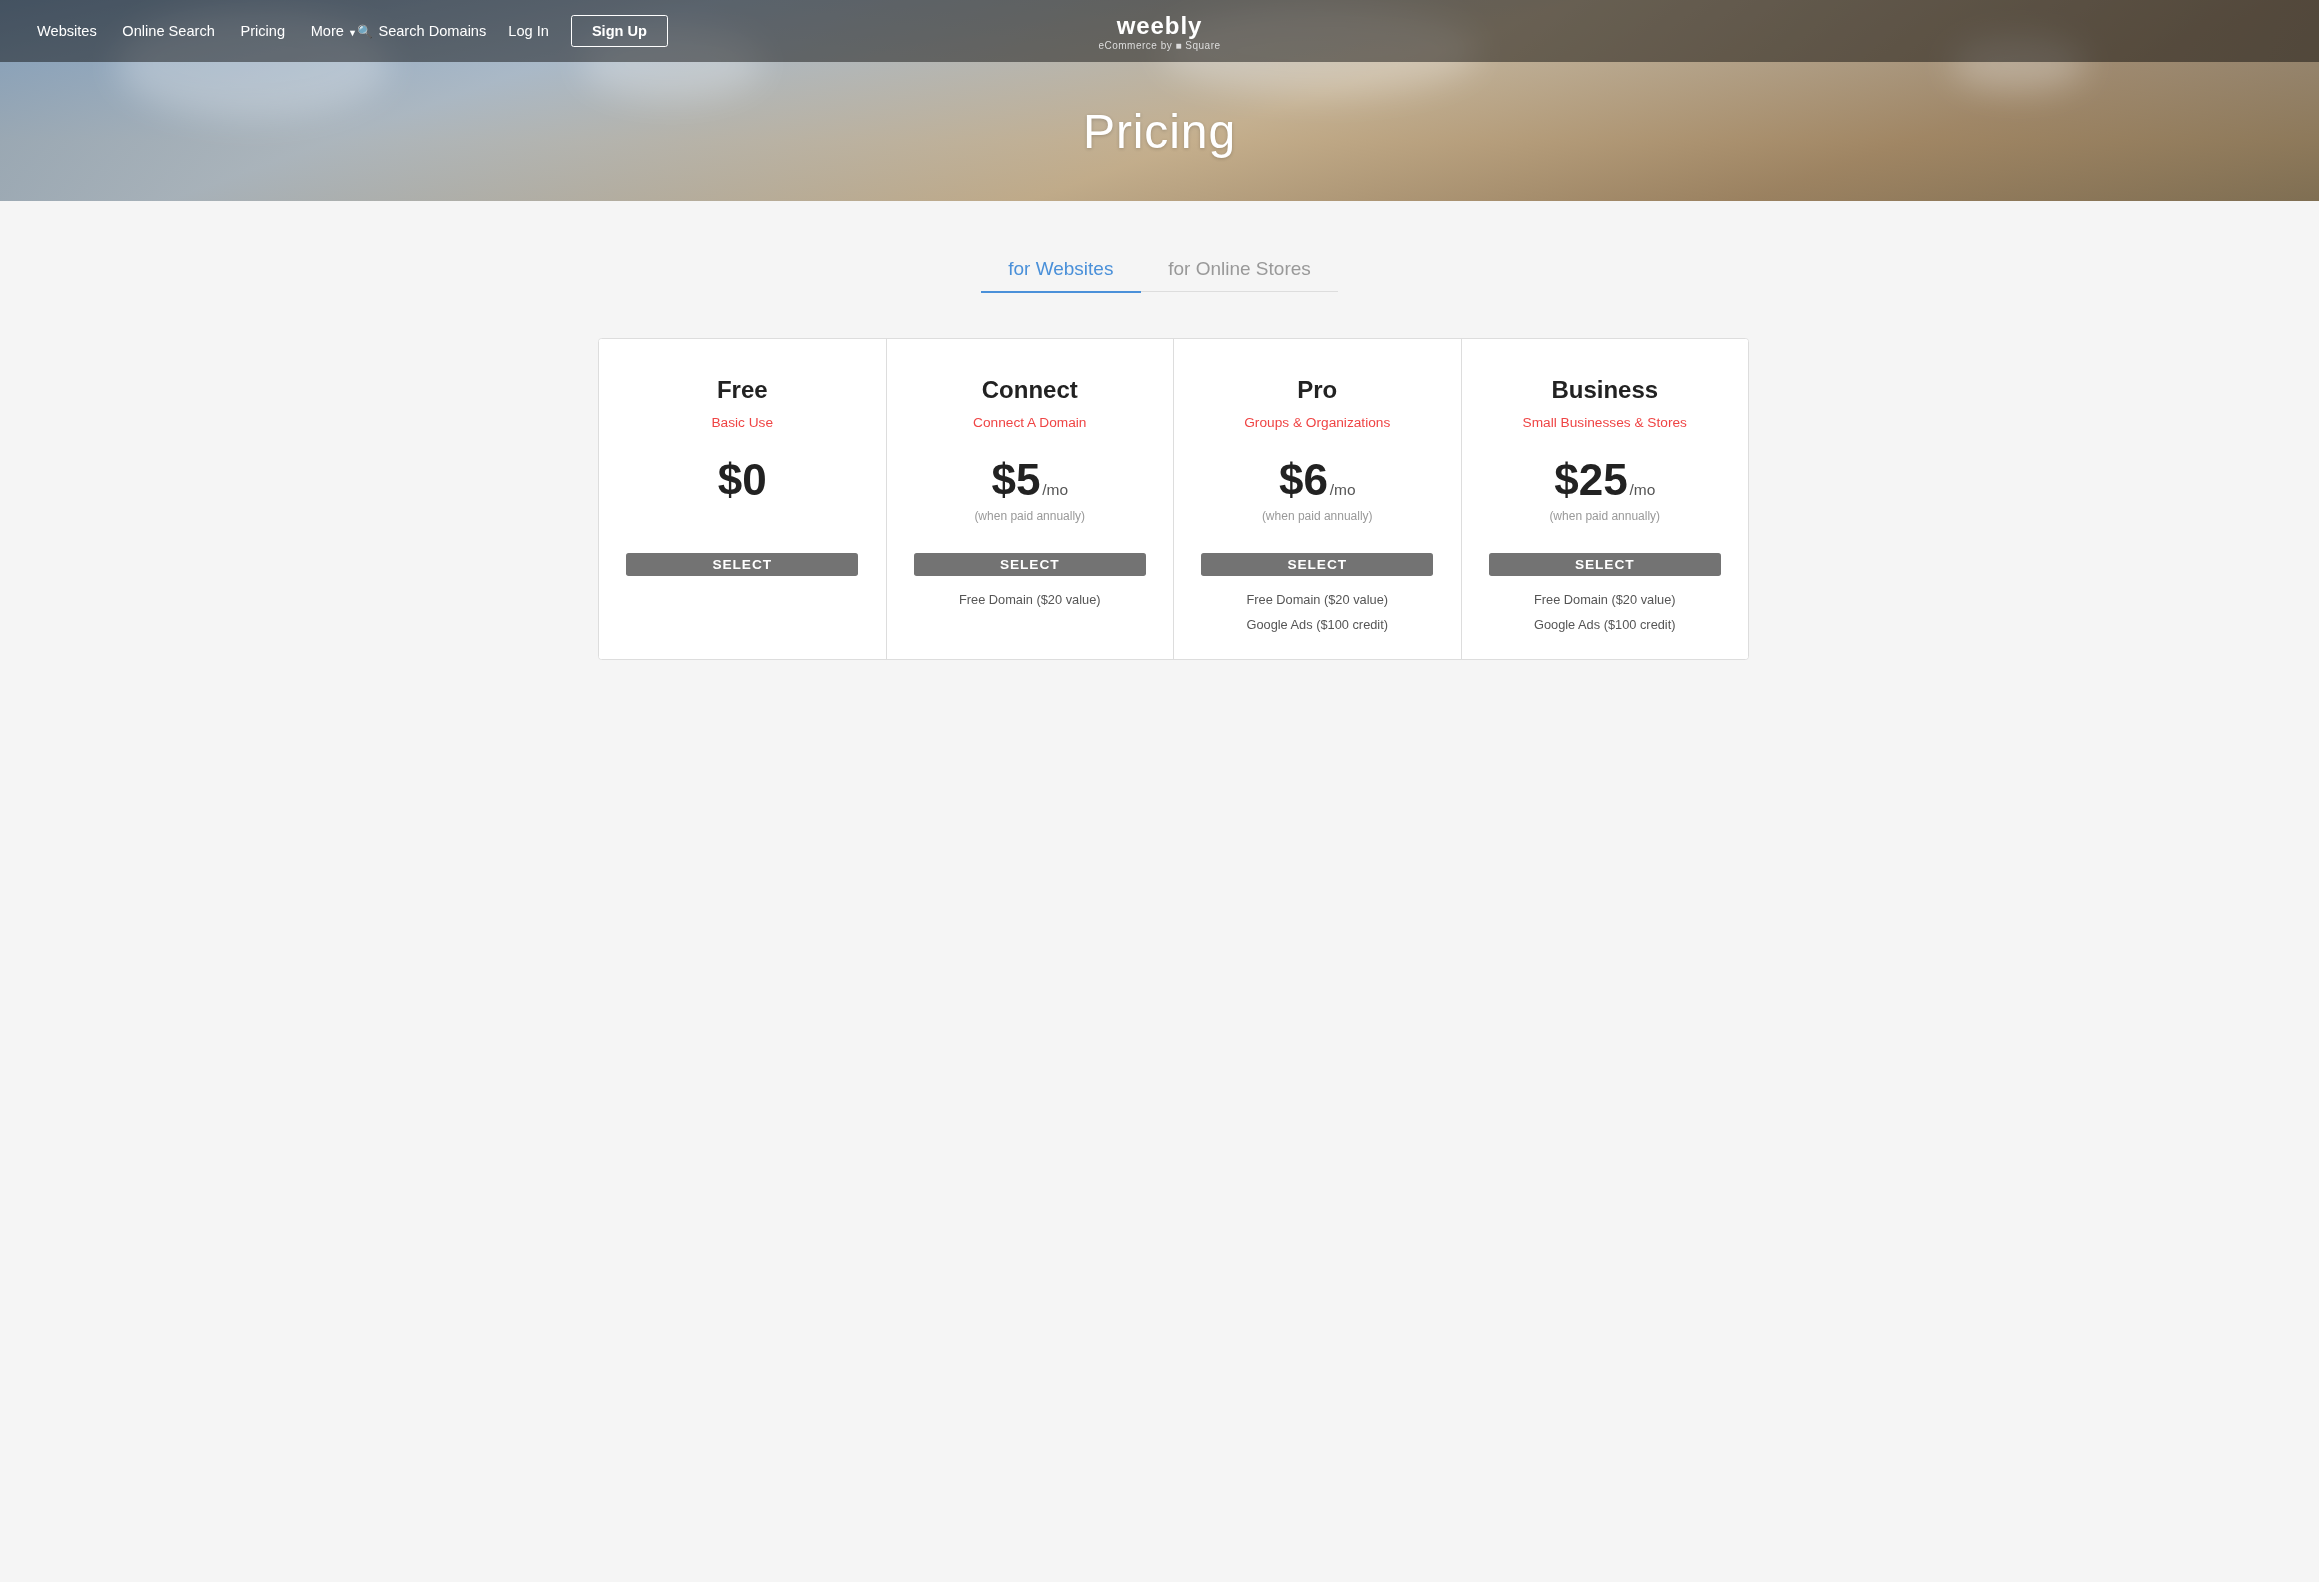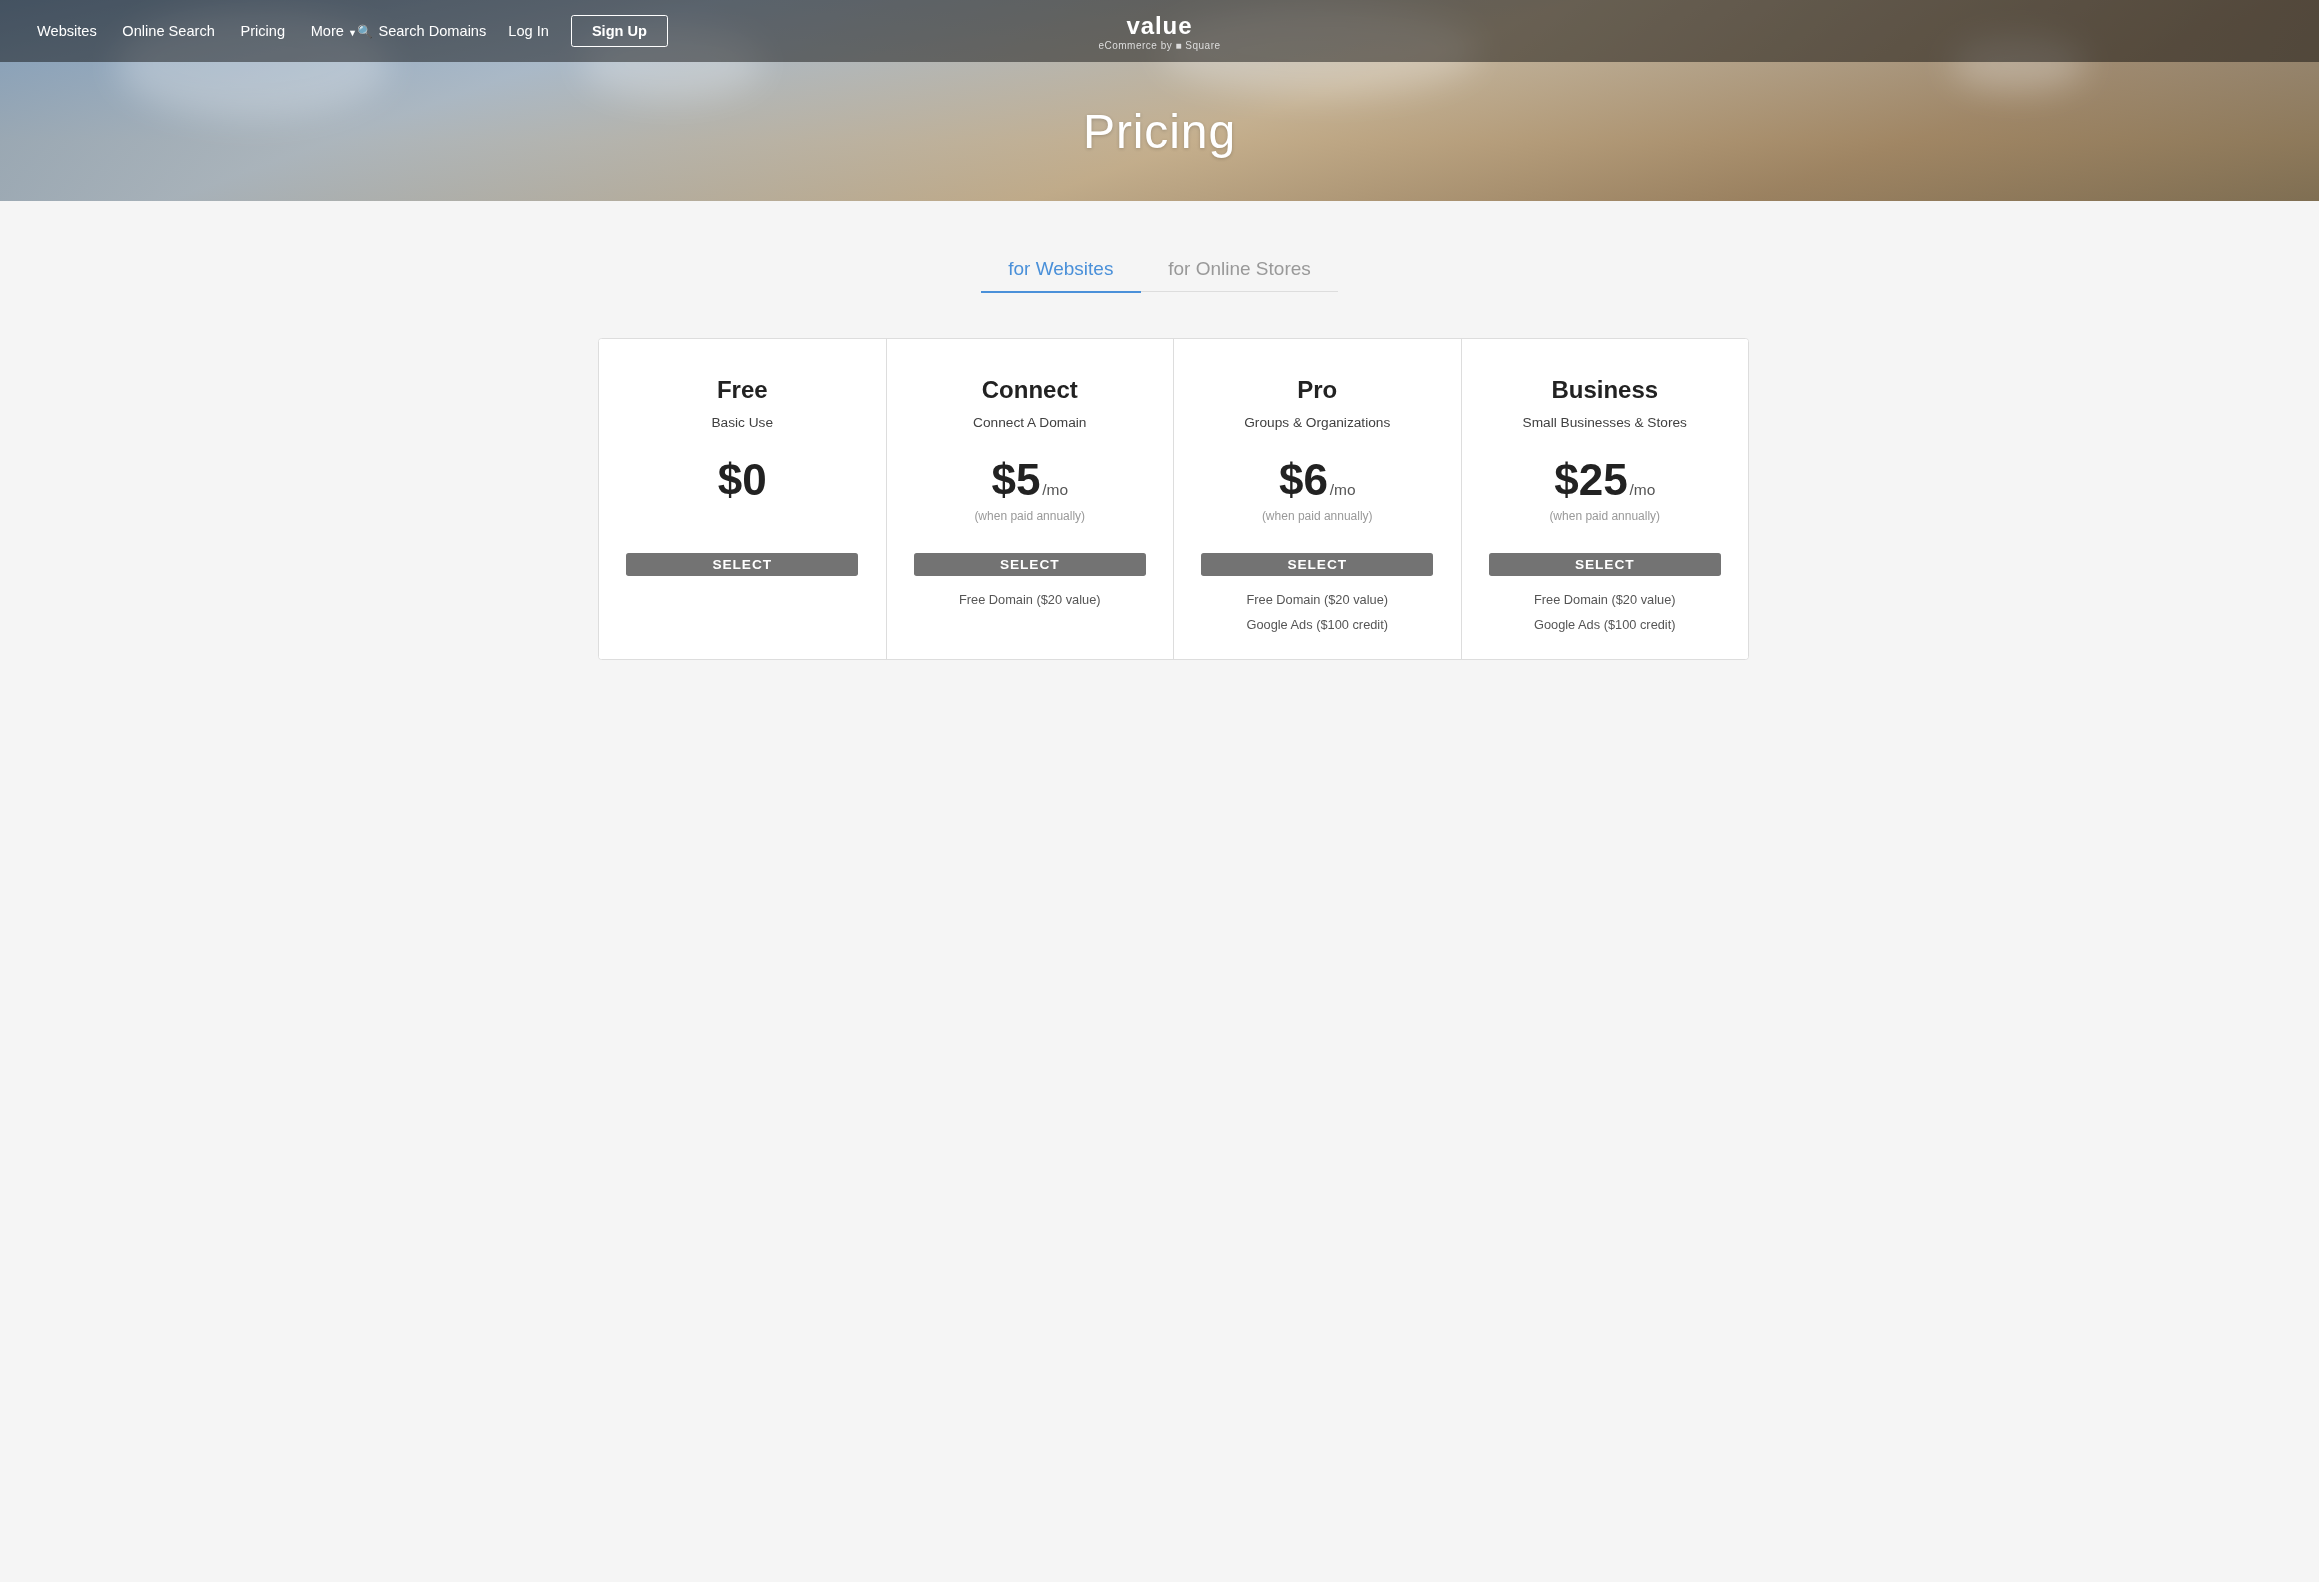--- a/index.html
+++ b/index.html
@@ -162,21 +162,21 @@
     }
     .card:last-child { border-right: none; }
     .card-name {
       font-size: 24px;
       font-weight: 600;
       color: #222;
       margin-bottom: 11px;
     }
     .card-tagline {
       font-size: 13.7px;
-      color: #404040;
+      color: #ef4444;
       margin-bottom: 25.6px;
     }
     .card-price {
       font-size: 44px;
       font-weight: 700;
       color: #222;
       display: flex;
       align-items: baseline;
       gap: 1.8px;
       margin-bottom: 3.7px;
@@ -230,21 +230,21 @@
     <a href="#">Websites</a>
     <a href="#">Online Search</a>
     <a href="#">Pricing</a>
     <a href="#">
       <span>More</span>
       <span class="dropdown-arrow"> ▼</span>
     </a>
   </div>
 
   <div class="nav-logo">
-    <div class="logo-text">value</div>
+    <div class="logo-text">weebly</div>
     <div class="sub-text">eCommerce by ■ Square</div>
   </div>
 
   <div class="nav-right">
     <a class="search-domains" href="#">
       <span class="search-icon-glyph">🔍</span>
       <span>Search Domains</span>
     </a>
     <a class="login-link" href="#">Log In</a>
     <button class="signup-btn">Sign Up</button>

